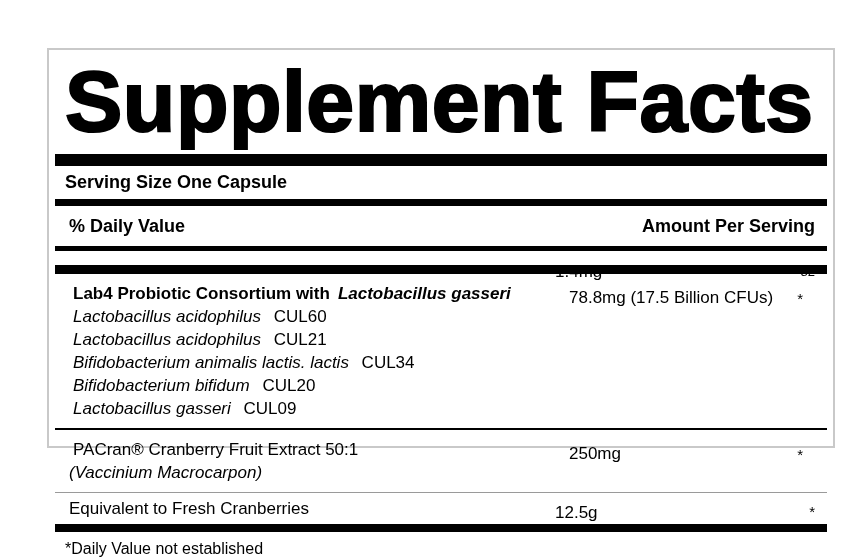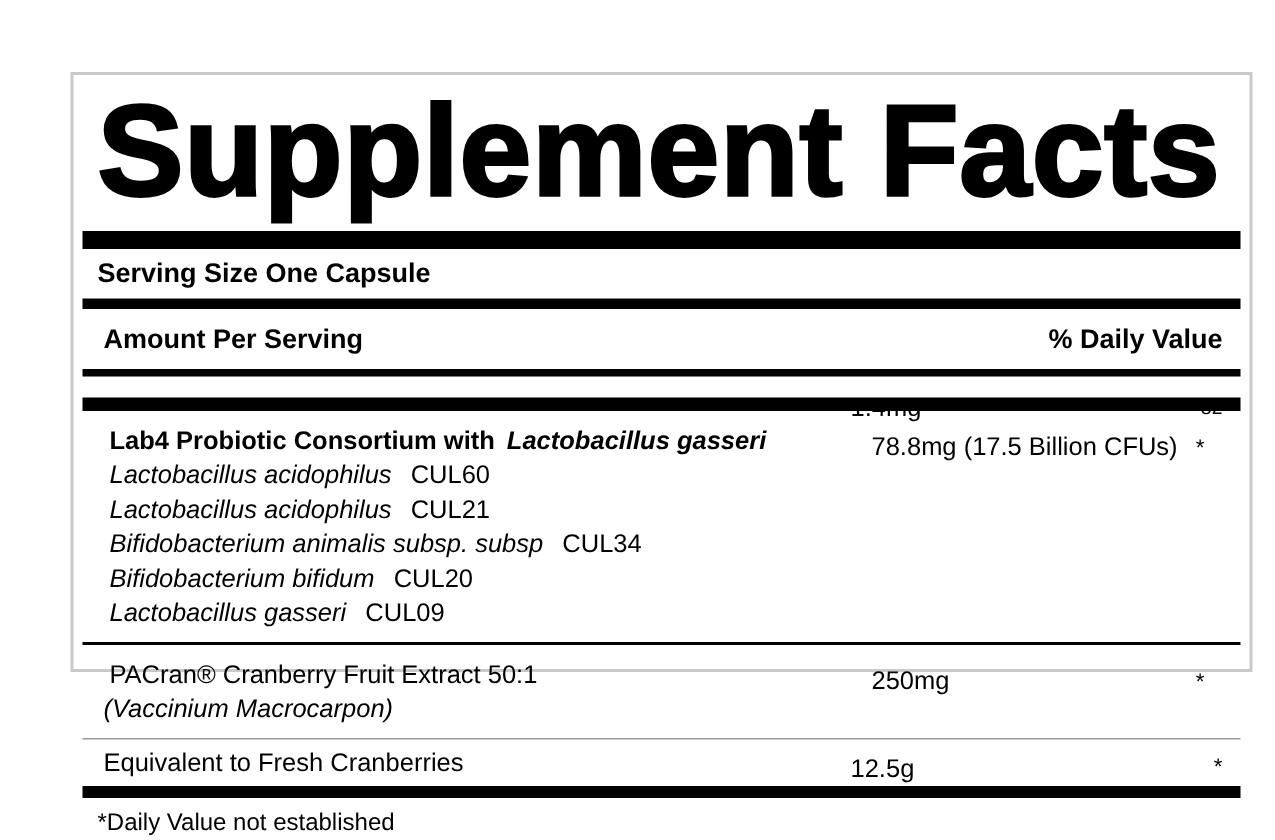--- a/index.html
+++ b/index.html
@@ -52,21 +52,21 @@
 
   .serving-row { font-size: 18px; font-weight: bold; line-height: 21px; padding: 2px 8px 2px 10px; }
 
   .header-row {
     display: flex; justify-content: space-between;
     font-size: 18px; font-weight: bold; line-height: 20px;
     padding: 2px 8px 2px 10px;
   }
 
   .amount {
-    position: absolute; left: 508px; top: inherit;
+    position: absolute; left: 496px; top: inherit;
     font-size: 17px; font-style: normal; font-weight: normal;
   }
   .dv {
     position: absolute; right: 8px;
     font-size: 13px; font-weight: normal; font-style: normal;
   }
   .dv.star { font-size: 15px; top: 1px; }
 
   .row-line { position: relative; }
 
@@ -94,22 +94,22 @@
 
     <div class="sf-title">Supplement Facts</div>
 
     <div class="bar bar-12"></div>
 
     <div class="serving-row">Serving Size One Capsule</div>
 
     <div class="bar bar-7"></div>
 
     <div class="header-row">
+      <span>% Daily Value</span>
       <span>Amount Per Serving</span>
-      <span>% Daily Value</span>
     </div>
 
     <div class="bar bar-5"></div>
 
     <div class="sf-row tall">
       <span class="amount">1.4mg</span>
       <span class="dv">82</span>
     </div>
 
     <div class="bar bar-9"></div>
@@ -120,21 +120,21 @@
         <span class="amount">78.8mg (17.5 Billion CFUs)</span>
         <span class="dv star">*</span>
       </div>
       <div class="strain-line">
         <span class="ital">Lactobacillus acidophilus</span><span> CUL60</span>
       </div>
       <div class="strain-line">
         <span class="ital">Lactobacillus acidophilus</span><span> CUL21</span>
       </div>
       <div class="strain-line">
-        <span class="ital">Bifidobacterium animalis subsp. subsp</span><span> CUL34</span>
+        <span class="ital">Bifidobacterium animalis lactis. lactis</span><span> CUL34</span>
       </div>
       <div class="strain-line">
         <span class="ital">Bifidobacterium bifidum</span><span> CUL20</span>
       </div>
       <div class="strain-line">
         <span class="ital">Lactobacillus gasseri</span><span> CUL09</span>
       </div>
     </div>
 
     <div class="bar bar-2"></div>

